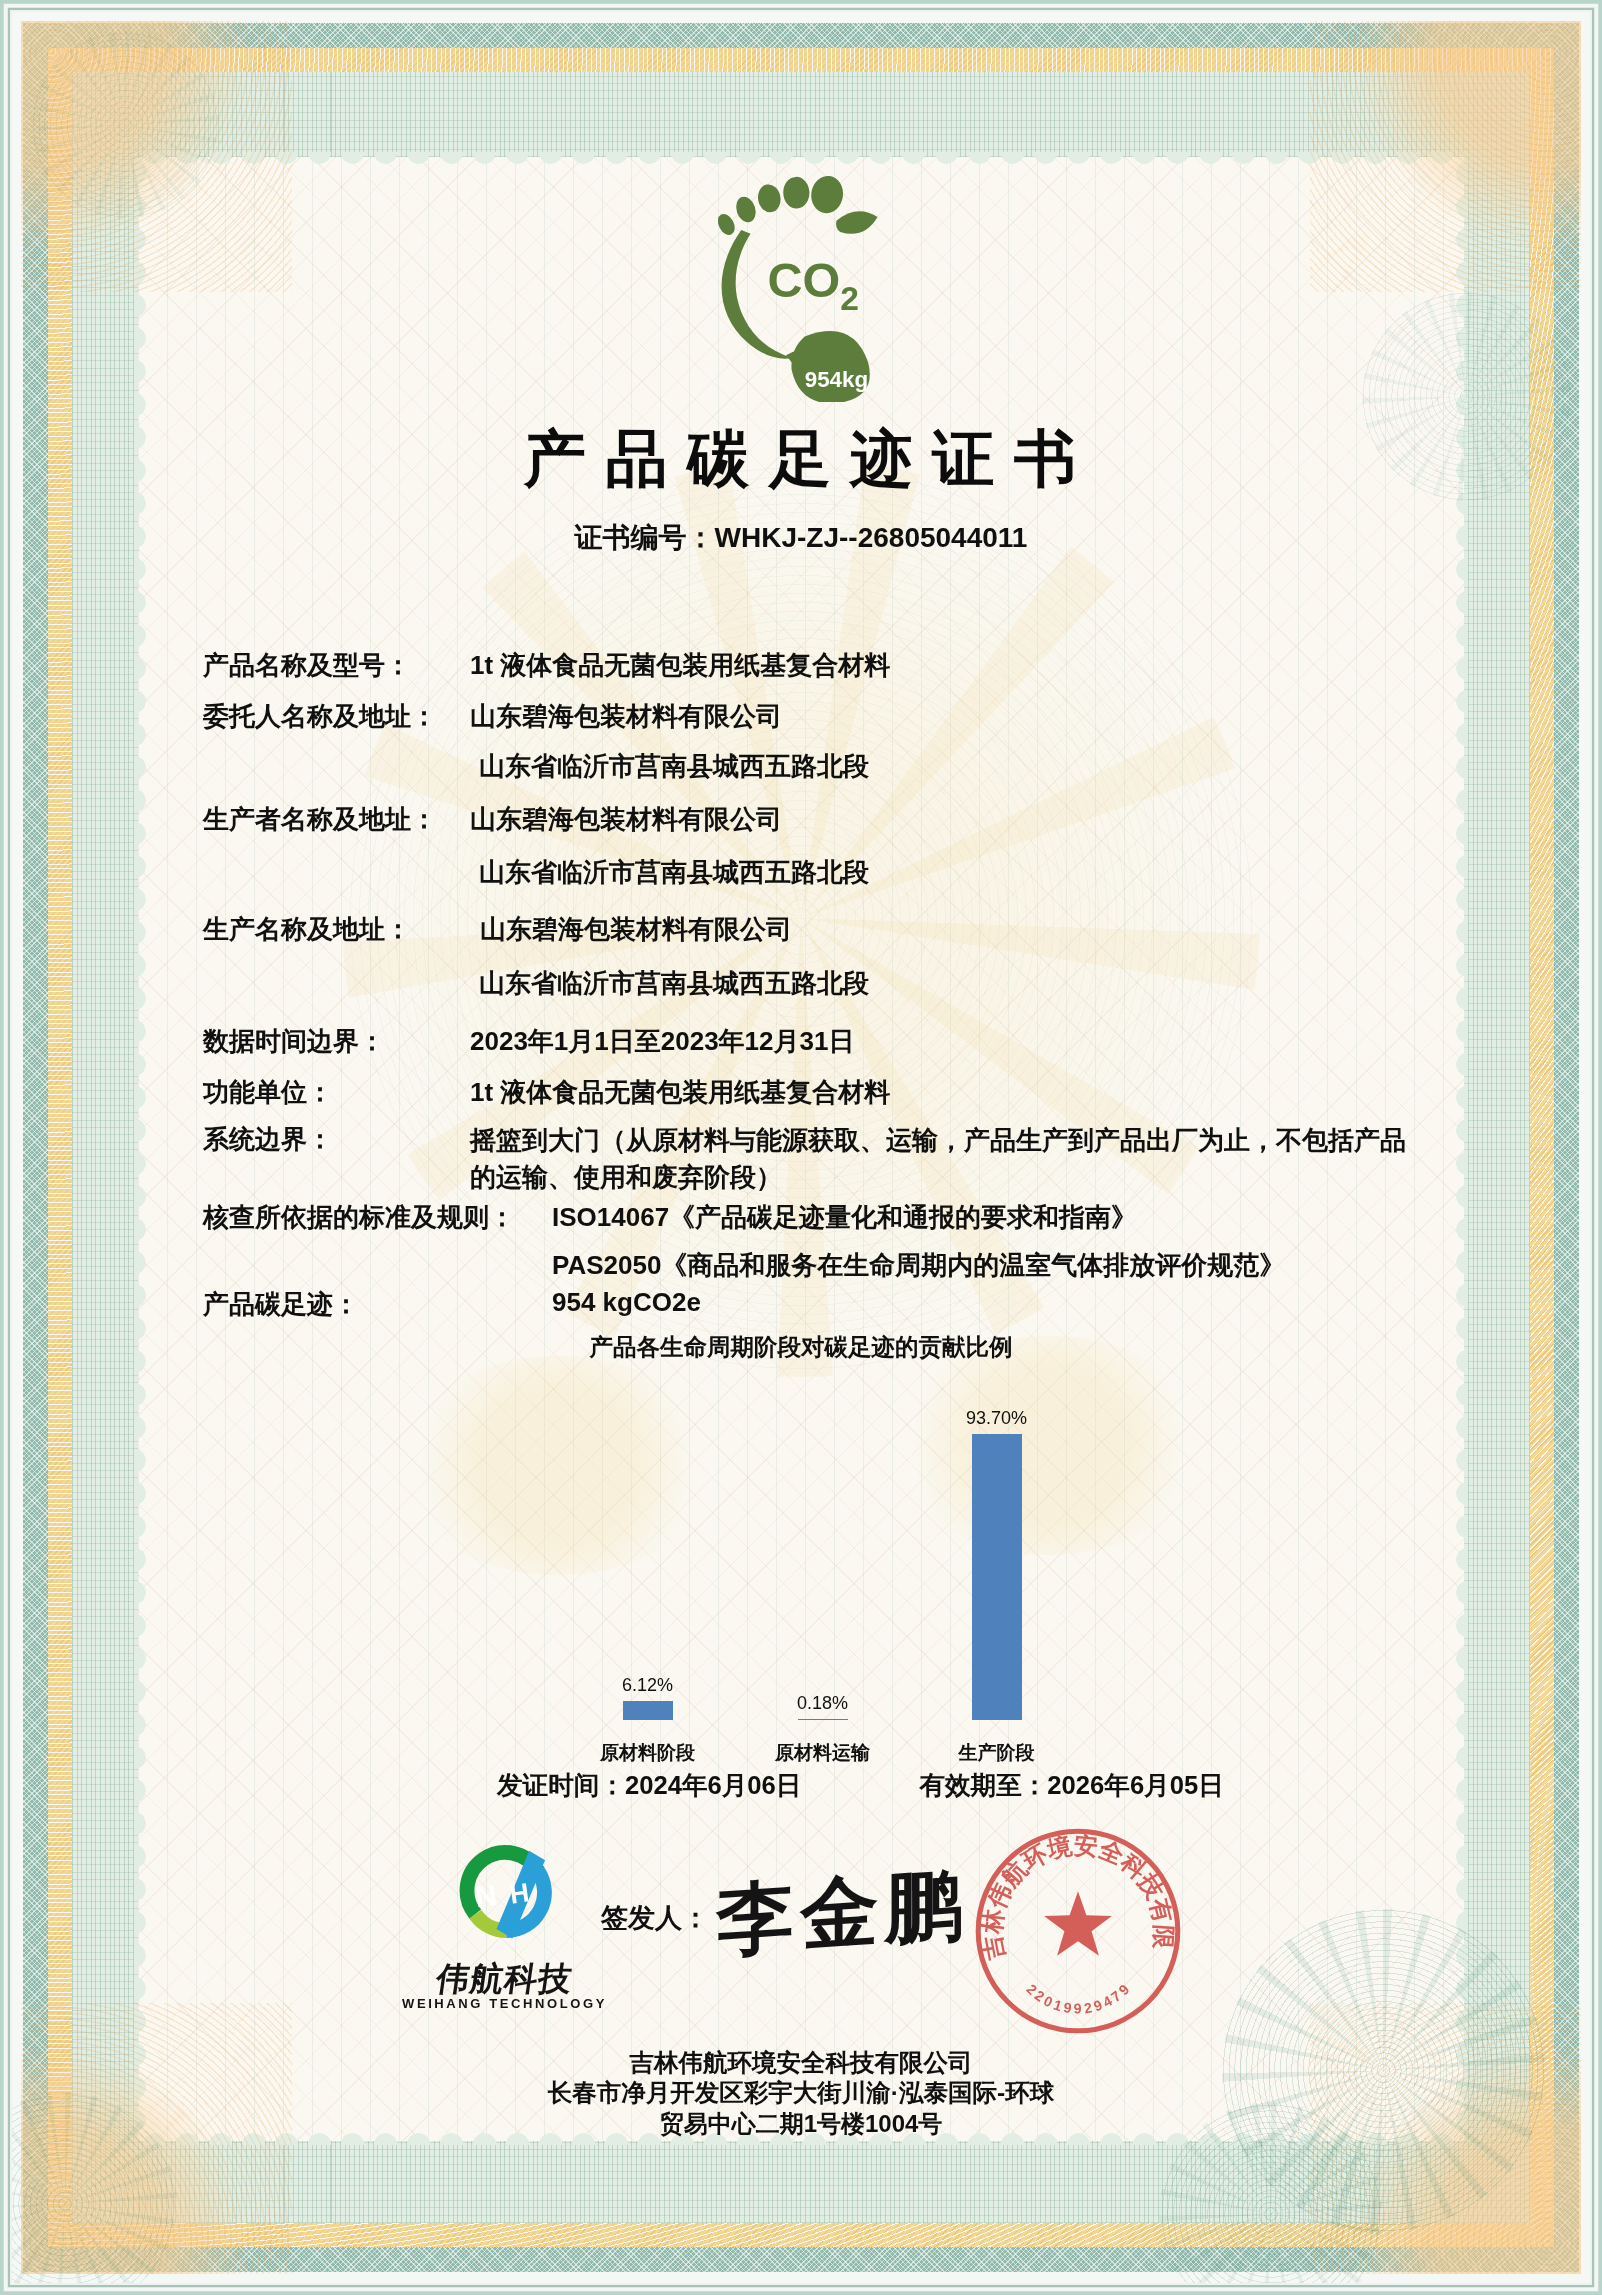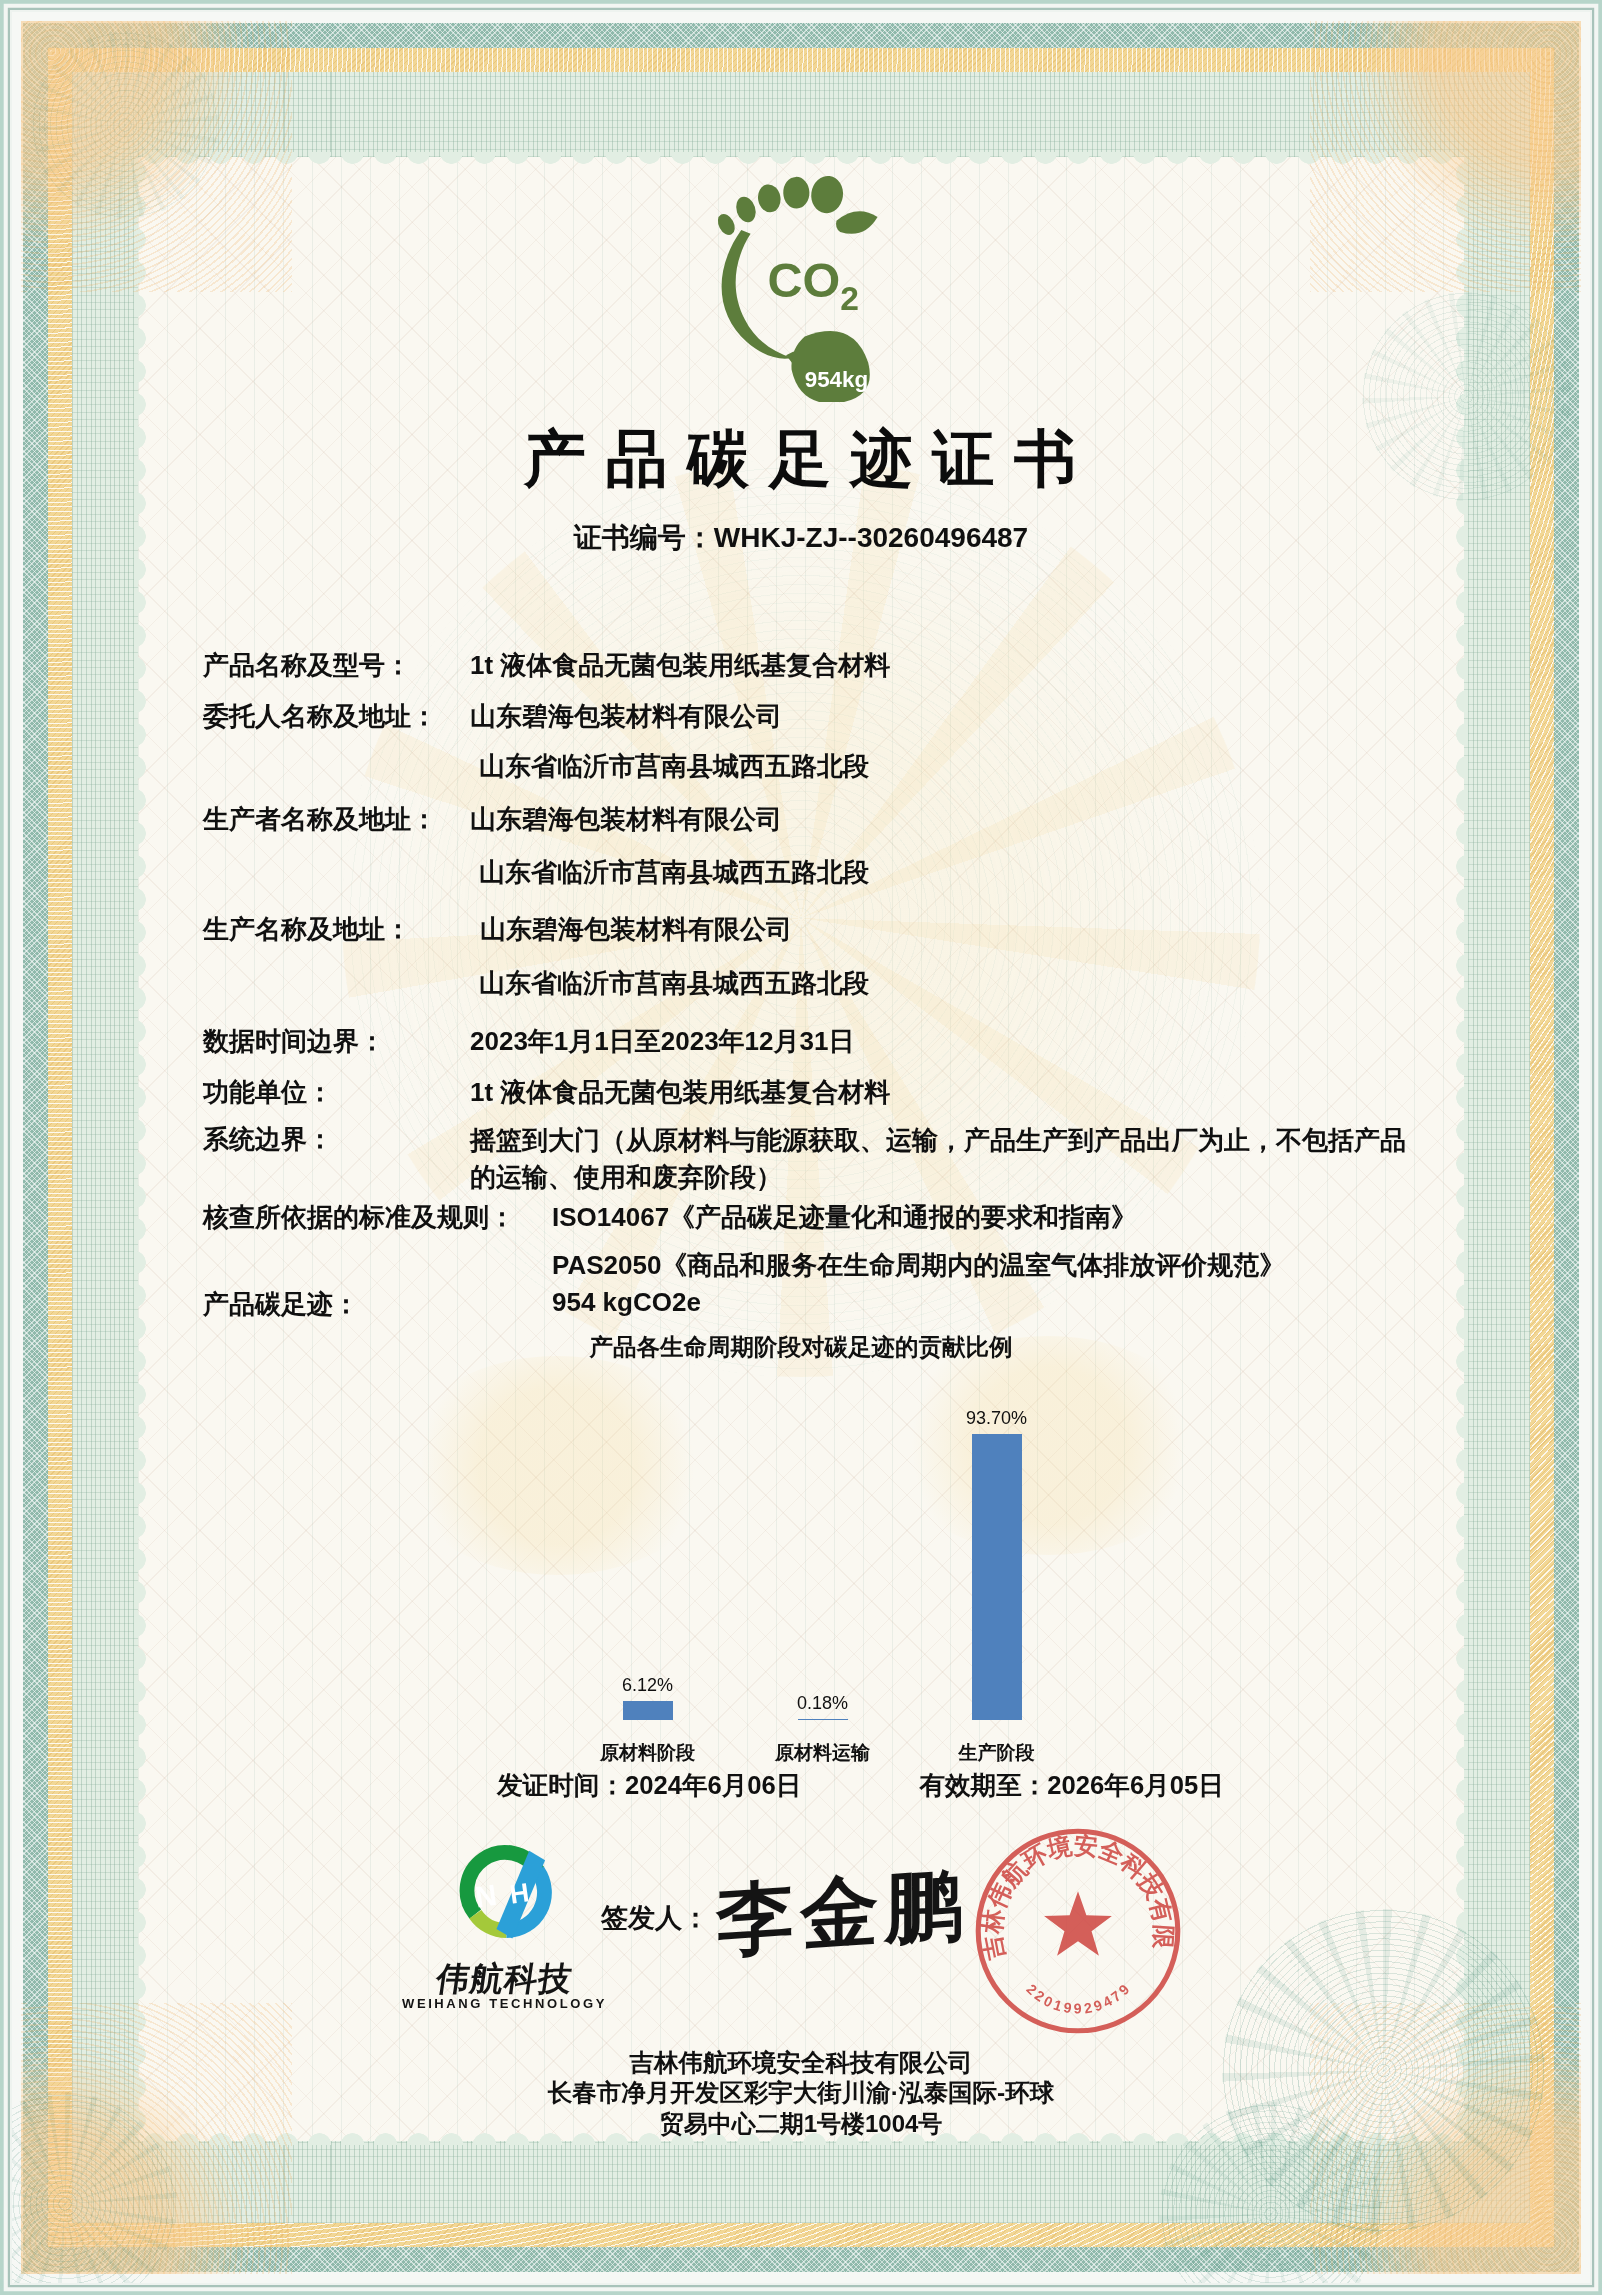--- a/index.html
+++ b/index.html
@@ -166,21 +166,21 @@
           <path d="M 158,52 Q 180,34 202,48 Q 188,72 162,64 Q 156,60 158,52 Z"></path>
           <path d="M 104,196 Q 118,214 130,228 L 136,224 Q 122,208 112,192 Z"></path>
           <path d="M 124,176 Q 176,156 192,204 Q 202,244 154,248 Q 118,248 110,212 Q 108,190 124,176 Z"></path>
         </g>
         <text x="84" y="134" font-family="Liberation Sans, sans-serif" font-size="52" font-weight="bold" fill="#5d7d3c"><tspan>CO</tspan><tspan dy="14" font-size="36">2</tspan></text>
         <text x="124" y="230" font-family="Liberation Sans, sans-serif" font-size="24" font-weight="bold" fill="#ffffff">954kg</text>
       </svg>
     </div>
 
     <div class="abs title">产 品 碳 足 迹 证 书</div>
-    <div class="abs certno">证书编号：WHKJ-ZJ--30260496487</div>
+    <div class="abs certno">证书编号：WHKJ-ZJ--26805044011</div>
 
 
     <div class="abs row-label" style="top:648px">产品名称及型号：</div>
     <div class="abs row-value" style="left:470px; top:648px">1t 液体食品无菌包装用纸基复合材料</div>
 
     <div class="abs row-label" style="top:699px">委托人名称及地址：</div>
     <div class="abs row-value" style="left:470px; top:699px">山东碧海包装材料有限公司</div>
     <div class="abs row-value" style="left:479px; top:749px">山东省临沂市莒南县城西五路北段</div>
 
     <div class="abs row-label" style="top:802px">生产者名称及地址：</div>

